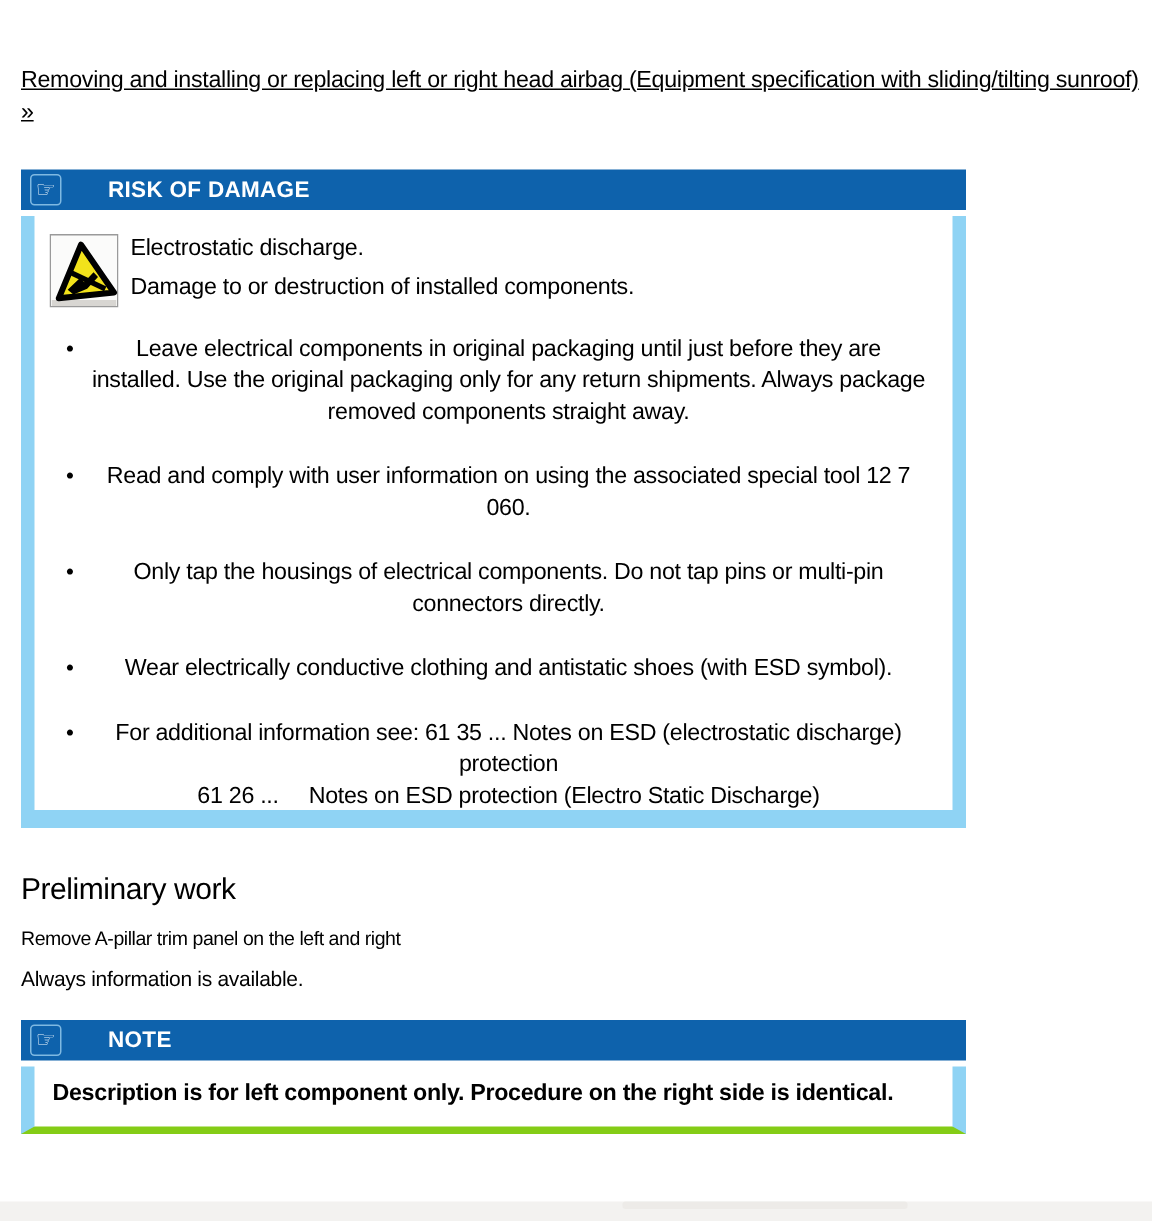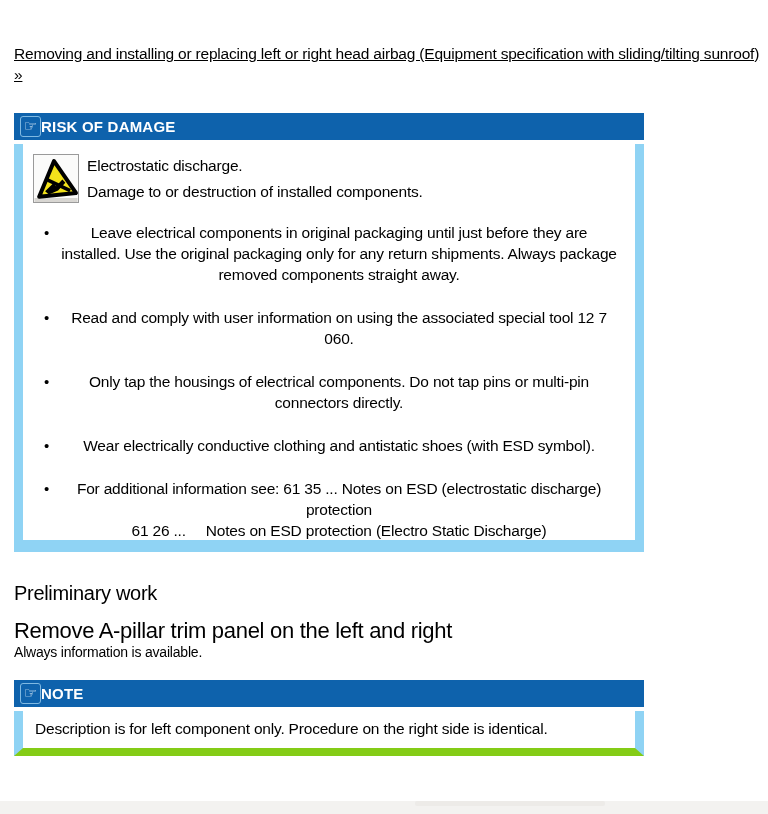--- a/index.html
+++ b/index.html
@@ -28,42 +28,42 @@
   }
   .banner-icon {
     width: 21px; height: 21px; flex: 0 0 auto;
     border: 1px solid #7FB9E2; border-radius: 3px;
     display: flex; align-items: center; justify-content: center;
     color: #E8F2FA; font-size: 15px; line-height: 1;
     font-family: "DejaVu Sans", sans-serif;
   }
   .banner-title {
     color: #ffffff; font-size: 15px; font-weight: 700;
-    letter-spacing: 0.2px; 
+    letter-spacing: 0.2px; margin-left: 31px;
   }
   .callout-body {
     margin-top: 4px;
     background: #ffffff;
     border-left: 9px solid #8FD3F4;
     border-right: 9px solid #8FD3F4;
   }
   .risk-body {
     border-bottom: 12px solid #8FD3F4;
     height: 408px;
     padding: 8px 14px 0 10px;
   }
   .note-body {
-    border-bottom: 8px solid #84cc16;
+    border-bottom: 5px solid #84cc16;
     height: 45px;
     padding: 8px 14px 0 12px;
-    font-size: 15.5px; line-height: 20px; letter-spacing: -0.2px;
+    font-size: 15.5px; line-height: 20px; letter-spacing: -0.2px; font-weight: bold;
   }
 
   
-  .esd-head { display: flex; align-items: center; }
+  .esd-head { display: flex; align-items: flex-end; }
   .esd-icon-box { width: 46px; height: 49px; flex: 0 0 auto; margin-right: 8px; }
   .esd-lead { font-size: 15.5px; line-height: 26px; letter-spacing: -0.2px; padding-top: 1px; }
 
   
   .risk-bullets { list-style: none; margin-top: 17px; text-align: center; }
   .risk-bullets li {
     position: relative;
     padding-left: 27px;
     margin-bottom: 22px;
     font-size: 15.5px; line-height: 21px; letter-spacing: -0.2px;
@@ -76,21 +76,21 @@
   }
   .bullet-ref .ref-code { margin-right: 20px; }
 
   
   .h-preliminary {
     position: absolute; left: 14px; top: 582px;
     font-size: 20px; font-weight: 400; letter-spacing: -0.3px;
   }
   .h-remove {
     position: absolute; left: 14px; top: 618px;
-    font-size: 22px; font-weight: 400; letter-spacing: -0.3px;
+    font-size: 13px; font-weight: 400; letter-spacing: -0.3px;
   }
   .p-further {
     position: absolute; left: 14px; top: 644px;
     font-size: 14px; letter-spacing: -0.2px;
   }
 
   .note-callout { top: 680px; }
   .risk-callout { top: 113px; }
 
   

